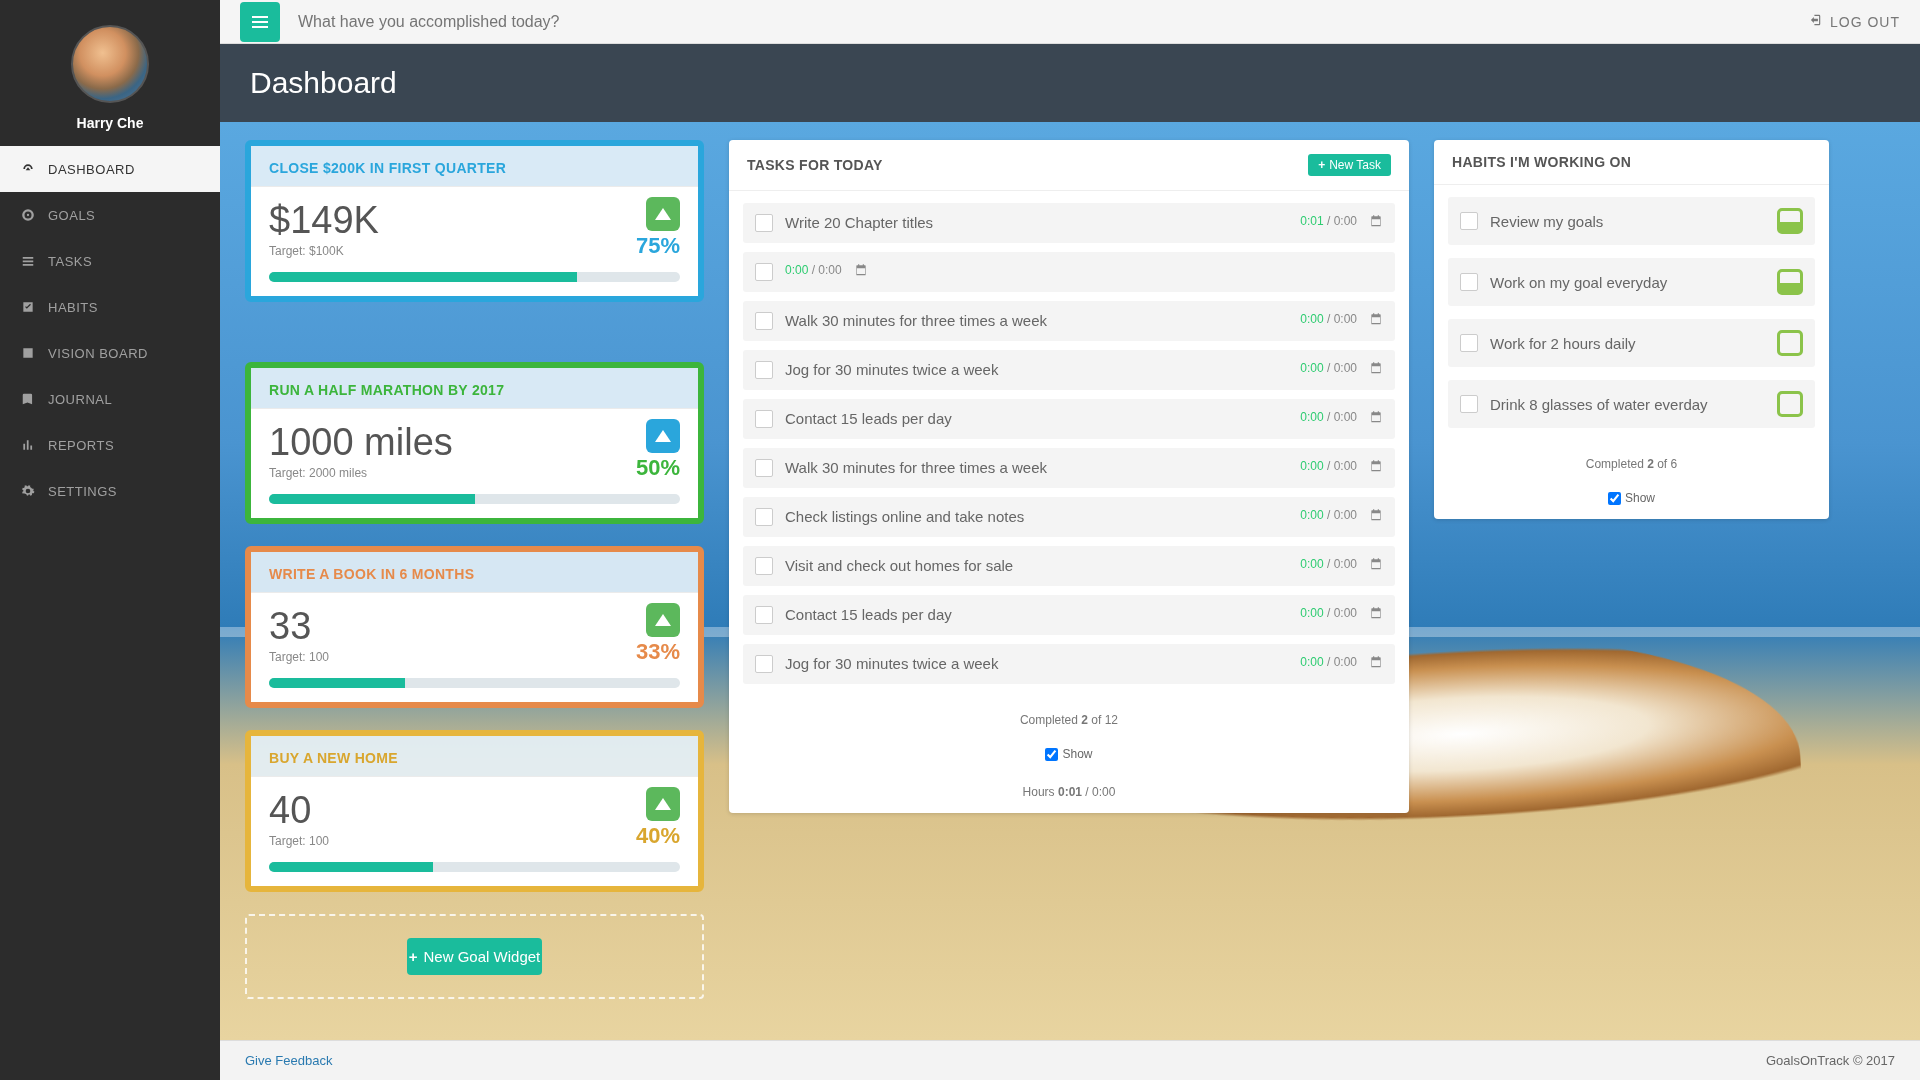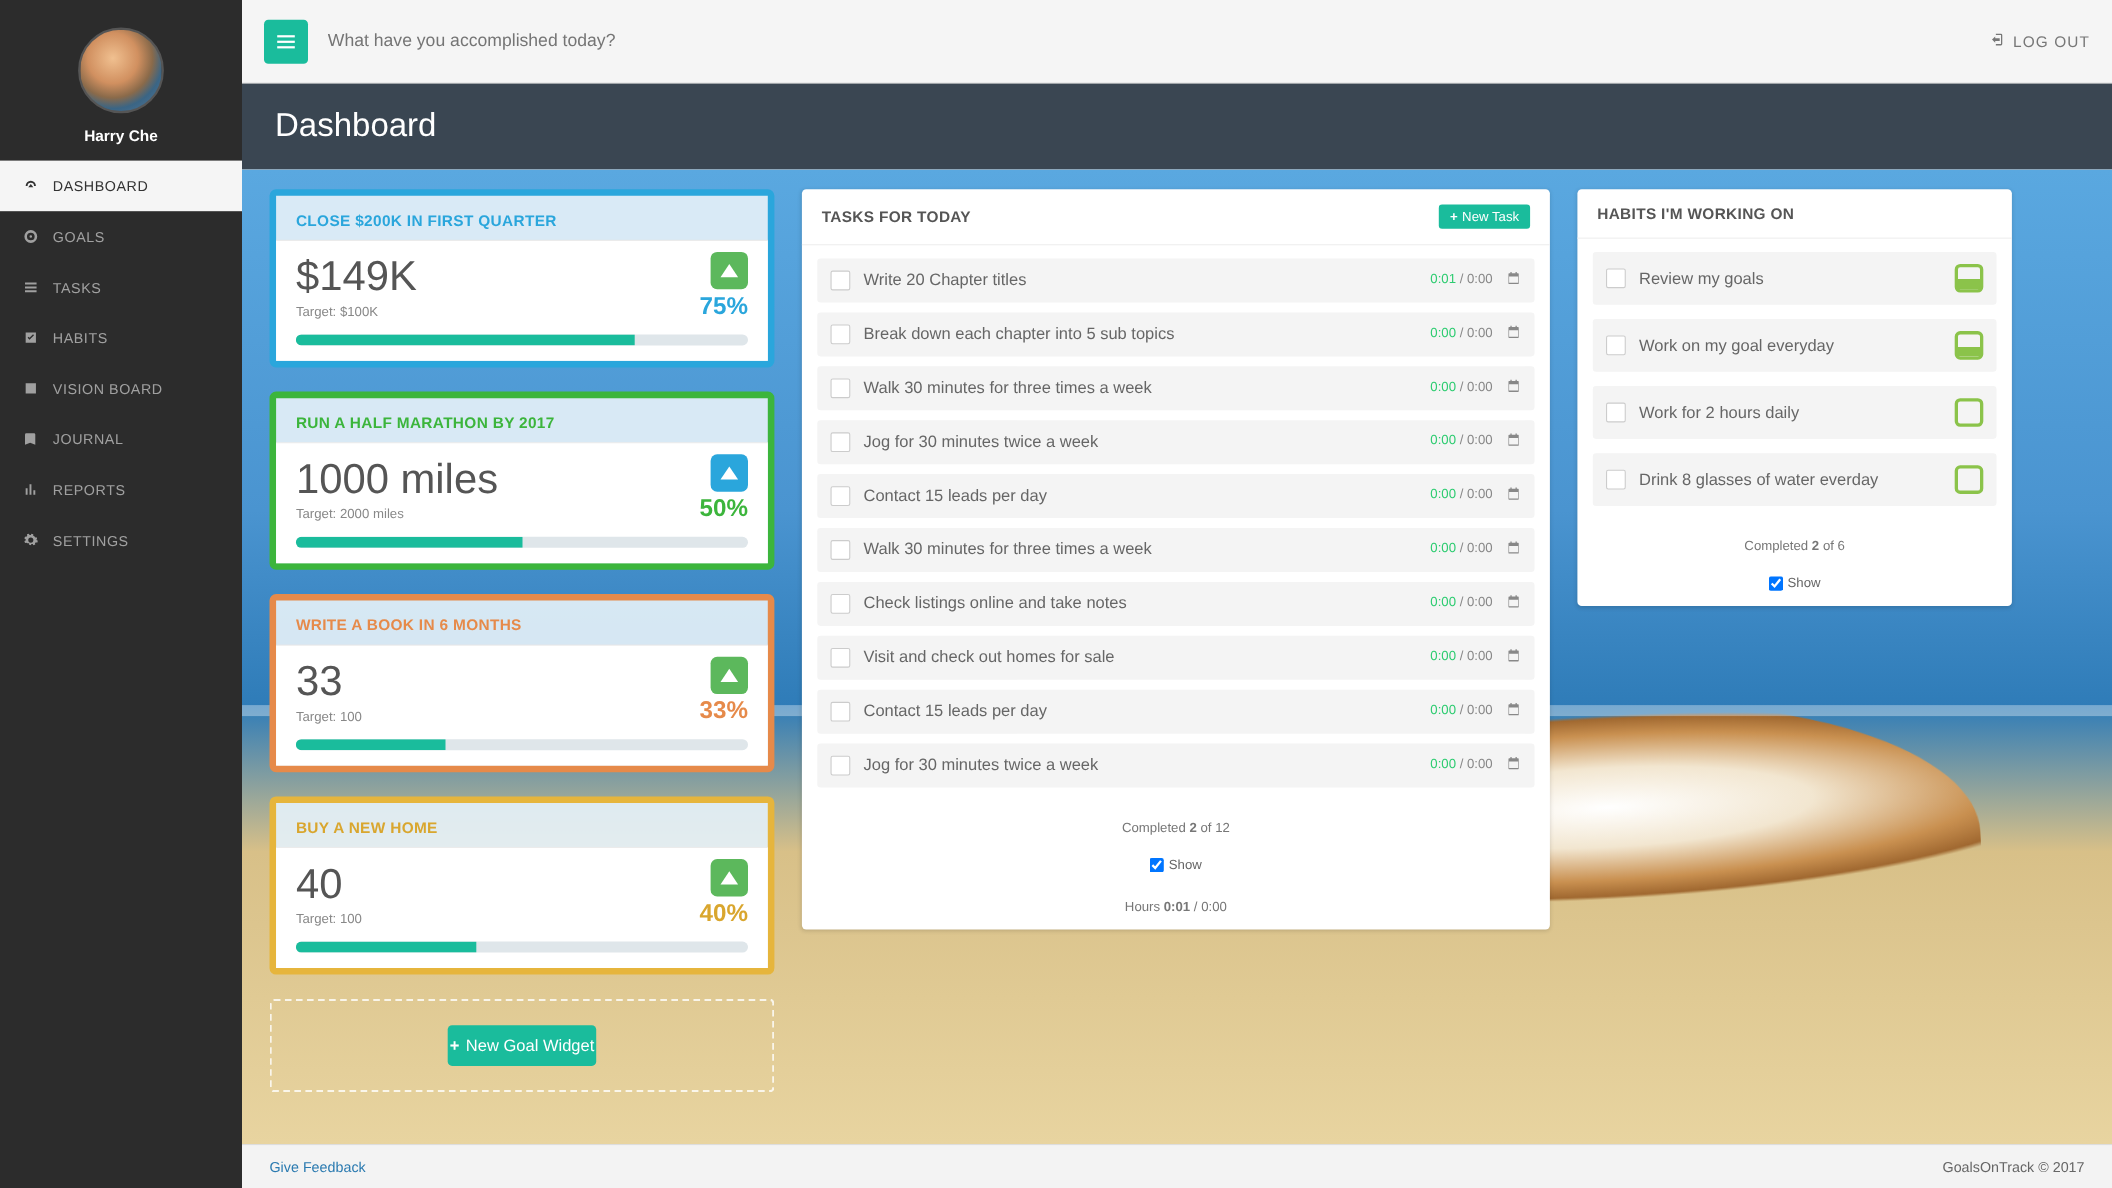--- a/index.html
+++ b/index.html
@@ -12,21 +12,21 @@
 .avatar { width: 78px; height: 78px; border-radius: 50%; margin: 0 auto 12px; background: radial-gradient(circle at 40% 35%, #f0c090 0%, #d19060 35%, #8a6a4a 55%, #3a6585 70%, #5a7a9a 100%); border: 2px solid #555; }
 .username { color: #fff; font-size: 14px; font-weight: bold; }
 .nav { list-style: none; }
 .nav li { padding: 15px 20px; font-size: 13px; letter-spacing: .5px; color: #a0a0a0; cursor: pointer; display: flex; align-items: center; gap: 12px; }
 .nav li.active { background: #f5f5f5; color: #333; }
 .nav .icon { width: 16px; height: 16px; display: inline-flex; align-items: center; justify-content: center; }
 .icon svg { width: 14px; height: 14px; fill: currentColor; }
 
 
 .main { flex: 1; display: flex; flex-direction: column; }
-.topbar { height: 76px; background: #f5f5f5; display: flex; align-items: center; padding: 0 20px; border-bottom: 1px solid #ddd; }
+.topbar { height: 44px; background: #f5f5f5; display: flex; align-items: center; padding: 0 20px; border-bottom: 1px solid #ddd; }
 .hamburger { width: 40px; height: 40px; background: #1abc9c; border-radius: 4px; display: flex; align-items: center; justify-content: center; cursor: pointer; margin-right: 18px; }
 .hamburger span { display: block; width: 16px; height: 2px; background: #fff; position: relative; }
 .hamburger span::before, .hamburger span::after { content: ""; position: absolute; width: 16px; height: 2px; background: #fff; left: 0; }
 .hamburger span::before { top: -5px; }
 .hamburger span::after { top: 5px; }
 .search-input { flex: 1; border: none; background: transparent; font-size: 16px; color: #888; outline: none; }
 .logout { color: #777; font-size: 14px; letter-spacing: 1px; cursor: pointer; display: flex; align-items: center; gap: 8px; }
 
 .title-bar { background: #3a4652; padding: 22px 30px; }
 .title-bar h1 { color: #fff; font-weight: 300; font-size: 30px; }
@@ -45,21 +45,21 @@
 .goal-body { background: #fff; border-top: 1px solid rgba(0,0,0,.08); padding: 12px 18px 14px; position: relative; }
 .goal-value { font-size: 38px; color: #555; font-weight: 300; }
 .goal-target { font-size: 12px; color: #888; margin-top: 2px; }
 .goal-percent { position: absolute; right: 18px; top: 46px; font-size: 22px; font-weight: bold; }
 .up-badge { position: absolute; right: 18px; top: 10px; width: 34px; height: 34px; background: #5cb85c; border-radius: 6px; display:flex; align-items:center; justify-content:center; }
 .up-badge::after { content:""; width:0; height:0; border-left: 8px solid transparent; border-right: 8px solid transparent; border-bottom: 12px solid #fff; }
 .goal-progress { height: 10px; background: #dfe6ea; border-radius: 5px; margin-top: 14px; overflow: hidden; }
 .goal-progress > div { height: 100%; background: #1abc9c; }
 
 .goal-blue { border-color: #2aa6dc; } .goal-blue .goal-header, .goal-blue .goal-percent { color: #2aa6dc; }
-.goal-green { border-color: #3cb53c; } .goal-green .goal-header, .goal-green .goal-percent { color: #2aa6dc; }
+.goal-green { border-color: #3cb53c; margin-top: 38px; } .goal-green .goal-header, .goal-green .goal-percent { color: #2aa6dc; }
 .goal-green .goal-percent { color:#3cb53c; } .goal-green .goal-header{ color:#3cb53c;}
 .goal-green .up-badge { background:#2aa6dc; }
 .goal-orange { border-color: #e68a4a; } .goal-orange .goal-header, .goal-orange .goal-percent { color: #e68a4a; }
 .goal-yellow { border-color: #e6b53c; } .goal-yellow .goal-header, .goal-yellow .goal-percent { color: #e6b53c; }
 .goal-green .goal-header { color:#e68a4a;}
 
 .c-blue { color:#2aa6dc !important; }
 .c-green { color:#3cb53c !important; }
 .c-orange{ color:#e68a4a !important; }
 .c-yellow{ color:#d9a62e !important; }
@@ -264,21 +264,20 @@
             <div class="task-row">
     <div class="chk"></div>
     <div class="task-title">Write 20 Chapter titles</div>
     <div class="task-time"><span class="g">0:01</span> / 0:00</div>
     <span class="icon cal-icon"><svg viewBox="0 0 24 24">
                   <path fill="currentColor" d="M5 4h2V2h2v2h6V2h2v2h2a1 1 0 0 1 1 1v15a1 1 0 0 1-1 1H5a1 1 0 0 1-1-1V5a1 1 0 0 1 1-1zm0 5v10h14V9z"></path>
                 </svg></span>
             </div>
             <div class="task-row">
     <div class="chk"></div>
-    <div class="task-title">Break down each chapter into 5 sub topics</div>
     <div class="task-time"><span class="g">0:00</span> / 0:00</div>
     <span class="icon cal-icon"><svg viewBox="0 0 24 24">
                   <path fill="currentColor" d="M5 4h2V2h2v2h6V2h2v2h2a1 1 0 0 1 1 1v15a1 1 0 0 1-1 1H5a1 1 0 0 1-1-1V5a1 1 0 0 1 1-1zm0 5v10h14V9z"></path>
                 </svg></span>
             </div>
             <div class="task-row">
     <div class="chk"></div>
     <div class="task-title">Walk 30 minutes for three times a week</div>
     <div class="task-time"><span class="g">0:00</span> / 0:00</div>
     <span class="icon cal-icon"><svg viewBox="0 0 24 24">

